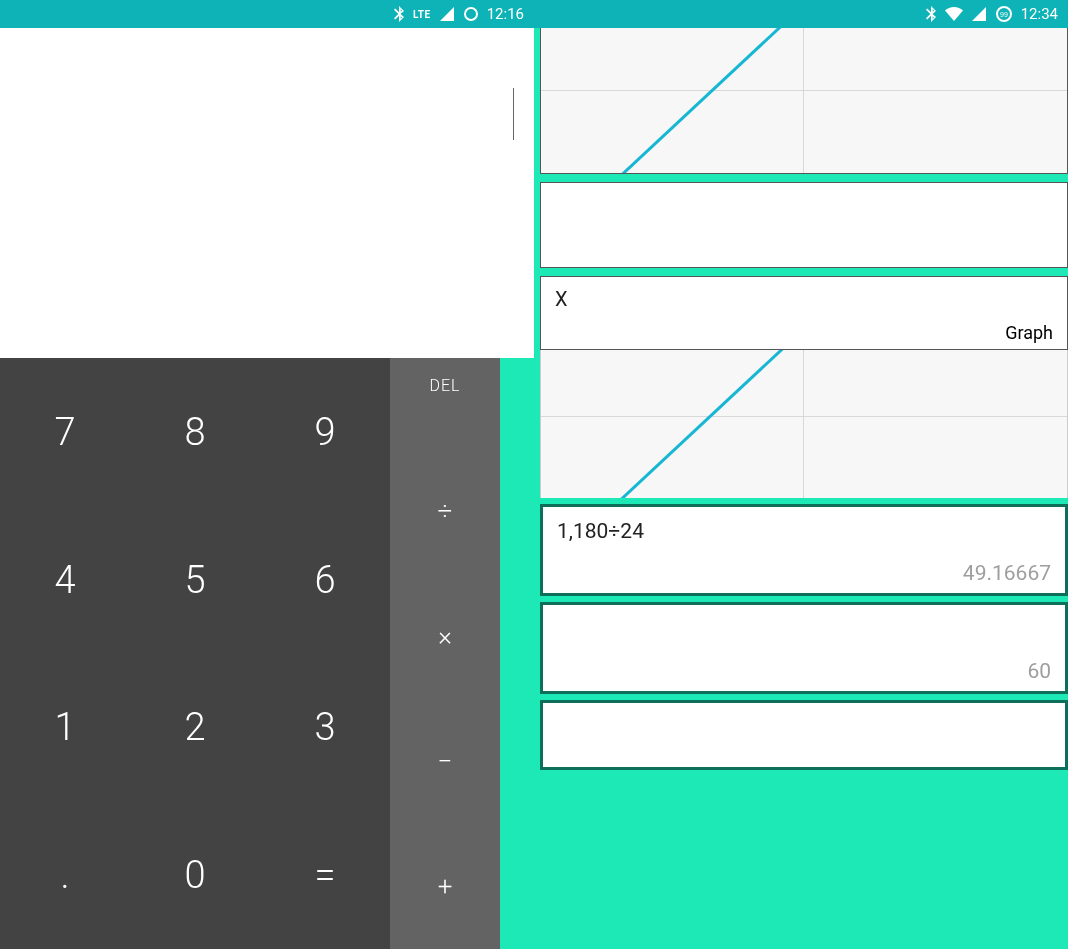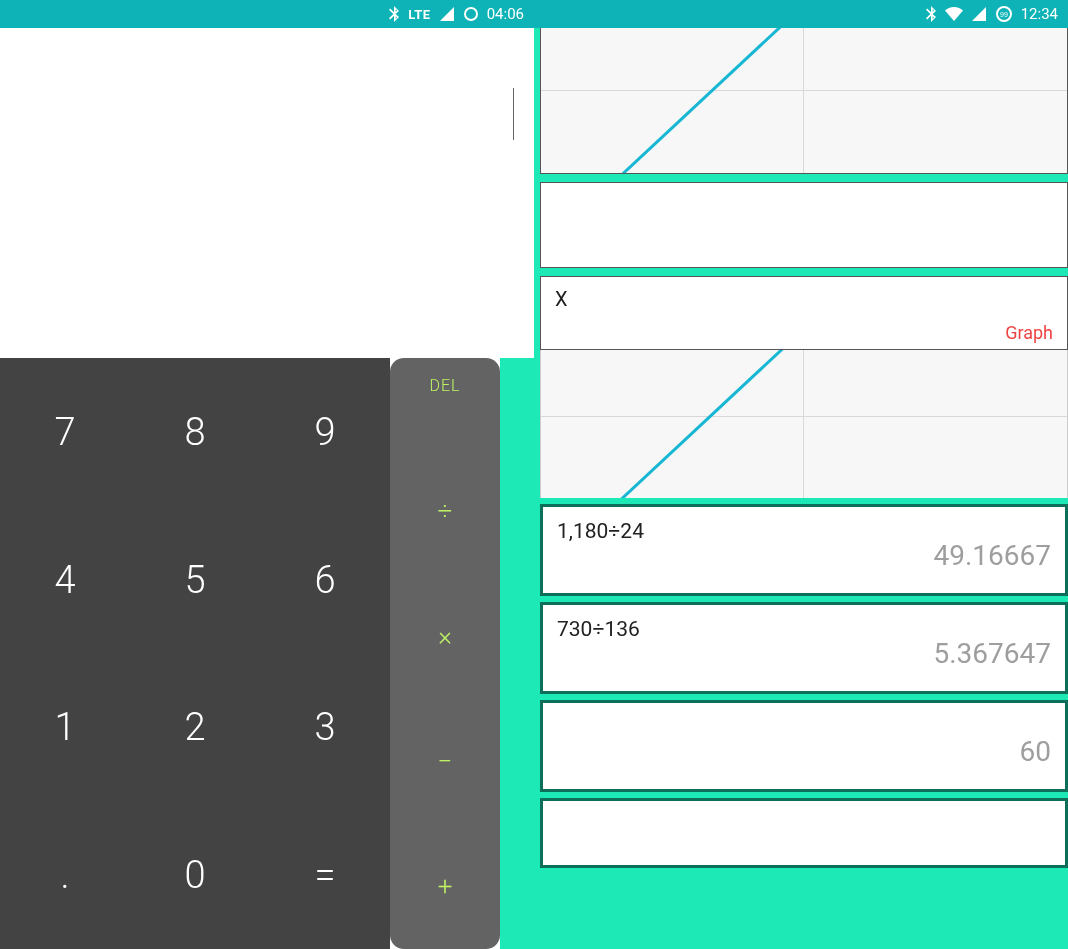--- a/index.html
+++ b/index.html
@@ -19,21 +19,21 @@
     color: #fff;
     display: flex;
     align-items: center;
     justify-content: flex-end;
     padding: 0 10px;
     gap: 8px;
     font-size: 15px;
     font-weight: 400;
   }
   .status-bar .icon { display: inline-flex; align-items: center; }
-  .lte-badge { font-size: 13px; font-weight: 700; letter-spacing: 0.5px; }
+  .lte-badge { font-size: 10px; font-weight: 700; letter-spacing: 0.5px; }
   
   .display-area {
     height: 330px;
     background: #fff;
     position: relative;
   }
   .display-area .cursor {
     position: absolute;
     right: 20px;
     top: 60px;
@@ -59,22 +59,21 @@
     justify-content: center;
     font-size: 38px;
     font-weight: 300;
     cursor: pointer;
   }
   .op-col {
     flex: 0 0 110px;
     background: #636363;
     display: flex;
     flex-direction: column;
-    color: #bef264;
-    border-radius: 14px;
+    color: #ffffff;
   }
   .op-col .op-key {
     flex: 1;
     display: flex;
     align-items: center;
     justify-content: center;
     font-size: 26px;
     font-weight: 300;
     cursor: pointer;
   }
@@ -121,21 +120,21 @@
   }
   .xgraph-strip .xlabel {
     font-size: 20px;
     color: #222;
   }
   .xgraph-strip .graphlabel {
     position: absolute;
     right: 14px;
     bottom: 6px;
     font-size: 18px;
-    color: #ef4444;
+    color: #000000;
   }
   .graph-strip2 {
     background: #f7f7f7;
     height: 148px;
     border-left: 1px solid #ccc;
     border-right: 1px solid #ccc;
     position: relative;
     overflow: hidden;
   }
   .history-wrap {
@@ -149,22 +148,22 @@
     position: relative;
     min-height: 92px;
   }
   .hist-card .expr {
     font-size: 21px;
     color: #222;
   }
   .hist-card .result {
     position: absolute;
     right: 14px;
-    bottom: 21px;
-    font-size: 28px;
+    bottom: 8px;
+    font-size: 21px;
     color: #9e9e9e;
     margin-left: 36px;
   }
   .hist-card.empty { min-height: 70px; }
   
   .gridline-h {
     position: absolute;
     left: 0; right: 0;
     border-top: 1px solid #d8d8d8;
   }
@@ -194,21 +193,21 @@
     <span class="icon">
       <svg width="16" height="16" viewBox="0 0 16 16" fill="white">
           <path d="M1 15h14V1L1 15z"></path>
         </svg>
     </span>
     <span class="icon">
       <svg width="16" height="16" viewBox="0 0 16 16">
           <circle cx="8" cy="8" r="6" stroke="white" stroke-width="2" fill="none"></circle>
         </svg>
     </span>
-    <span>04:06</span>
+    <span>12:16</span>
   </div>
 
   <div class="display-area">
     <div class="cursor"></div>
   </div>
 
   <div class="keypad">
     <div class="num-pad">
       <div class="key">7</div>
       <div class="key">8</div>
@@ -280,24 +279,20 @@
       <div class="gridline-v" style="left:262px"></div>
       <div class="diag" style="left:80px; top:148px; width:320px; transform:rotate(-43deg);"></div>
     </div>
 
     <div class="history-wrap">
       <div class="hist-card">
         <div class="expr">1,180÷24</div>
         <div class="result">49.16667</div>
       </div>
       <div class="hist-card">
-        <div class="expr">730÷136</div>
-        <div class="result">5.367647</div>
-      </div>
-      <div class="hist-card">
         <div class="result">60</div>
       </div>
       <div class="hist-card empty">
         <div class="expr"></div>
         <div class="result"></div>
       </div>
     </div>
 
   </div>
 </div>

